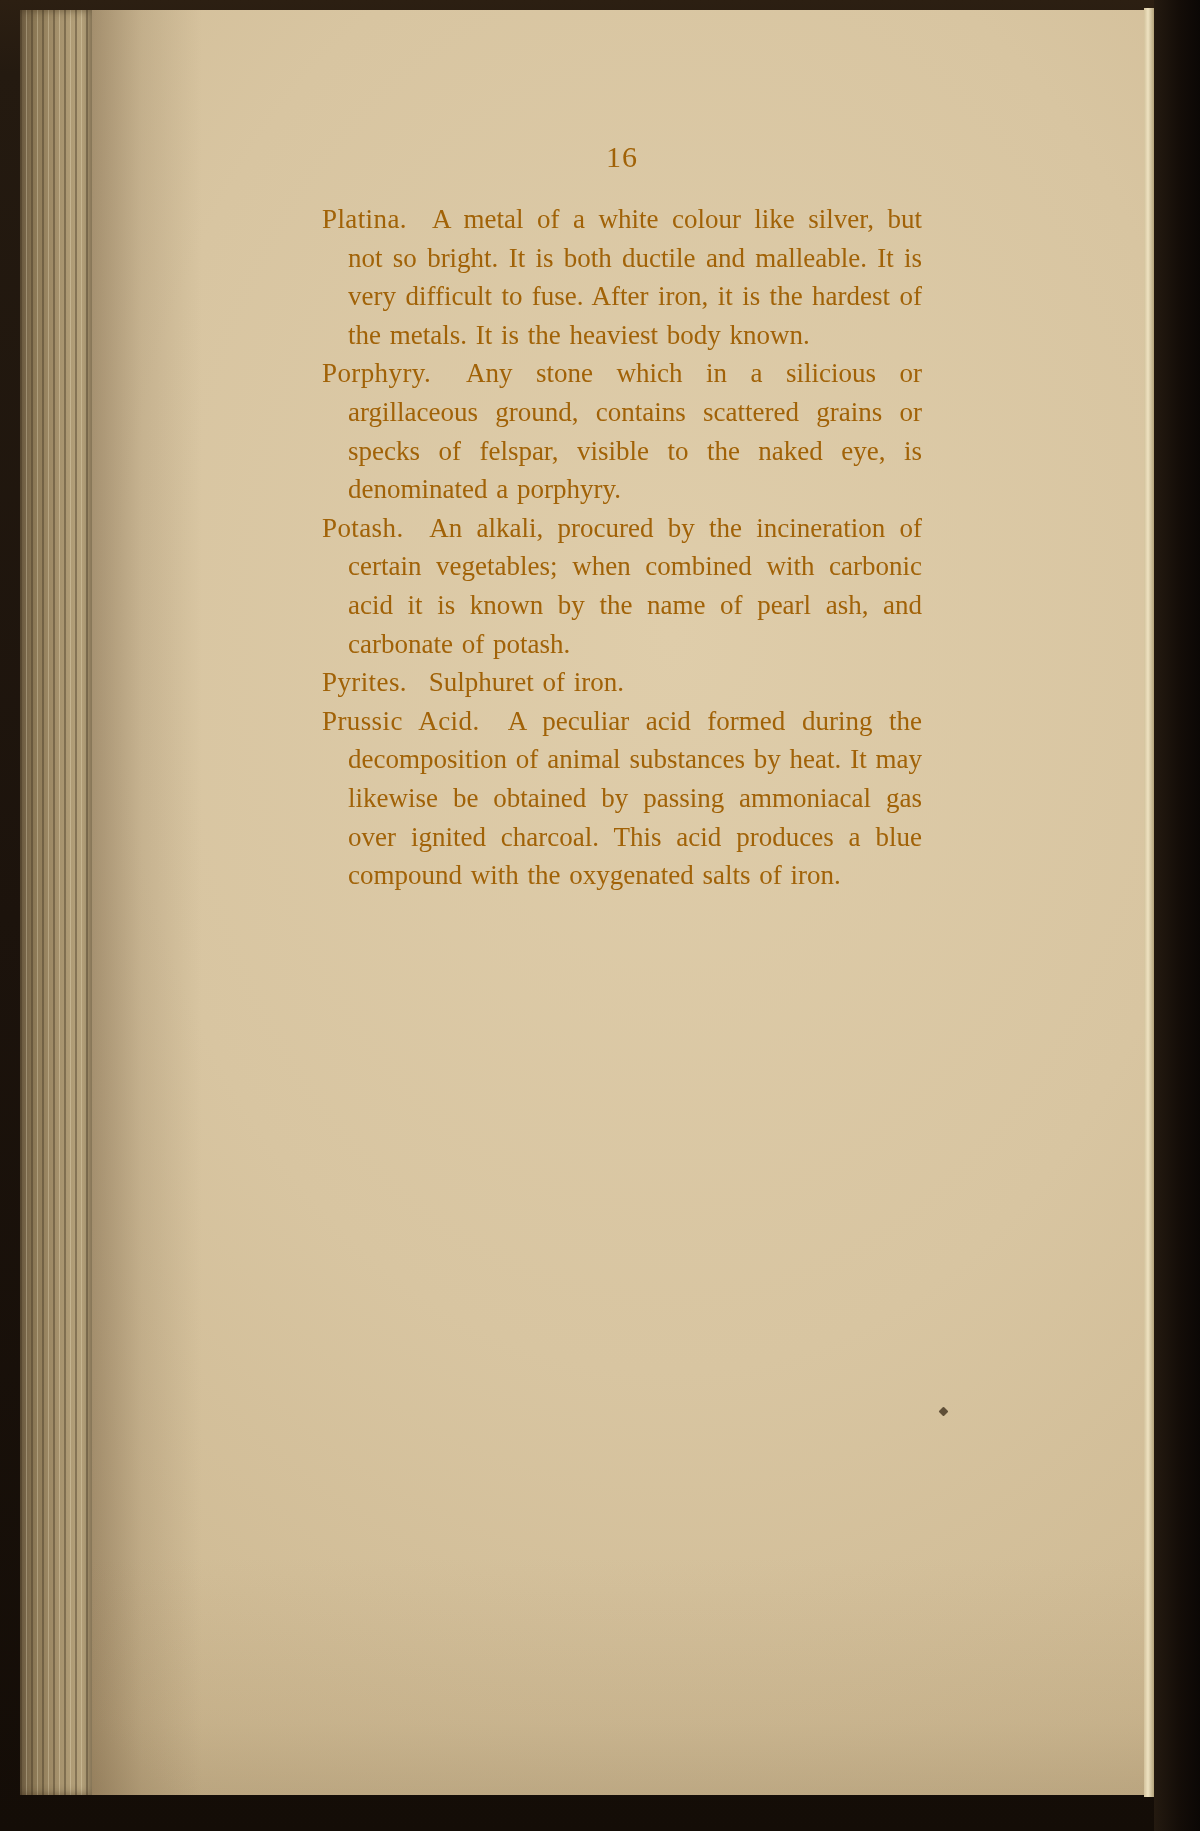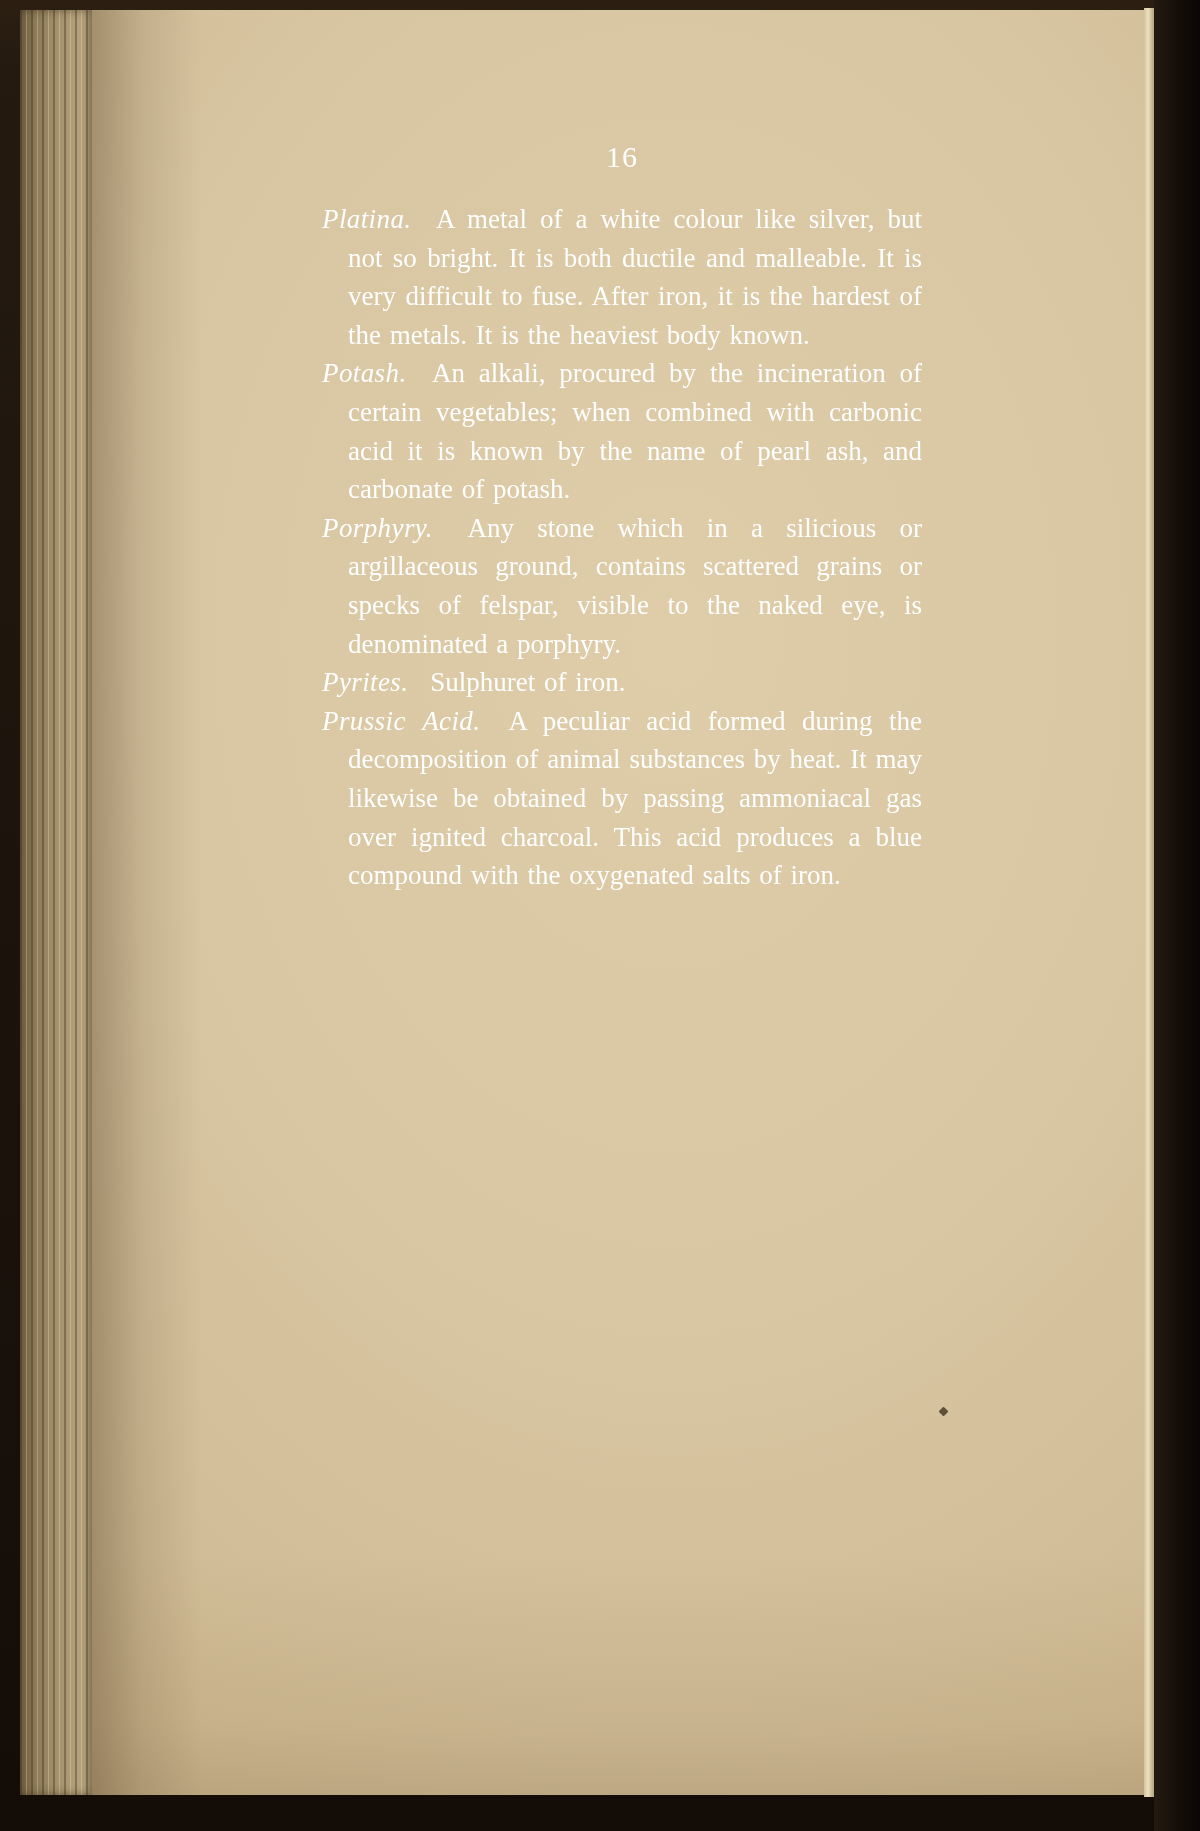--- a/index.html
+++ b/index.html
@@ -79,42 +79,41 @@
     width: 10px;
     background: linear-gradient(90deg, #d3c29c 0%, #eee2c1 40%, #b4a37b 100%);
   }
 
   
   .content {
     position: absolute;
     left: 322px;
     top: 140px;
     width: 600px;
-    color: #ffffff;
+    color: #a16207;
     z-index: 5;
   }
   .page-number {
     text-align: center;
     font-size: 30px;
     letter-spacing: 1px;
     margin: 0 0 26px 0;
   }
   .entries {
     font-size: 27px;
     line-height: 38.6px;
     text-align: justify;
     word-spacing: 2px;
   }
   .entry {
     margin: 0;
     padding-left: 26px;
     text-indent: -26px;
   }
   .term {
-    font-style: italic;
     letter-spacing: 0.4px;
     margin-right: 13px;
   }
 
   
   .ink-speck {
     position: absolute;
     left: 940px;
     top: 1408px;
     width: 7px;
@@ -143,26 +142,26 @@
 
 <div class="content">
   <div class="page-number">16</div>
 
   <div class="entries">
     <p class="entry">
       <span class="term">Platina.</span>
       <span class="definition">A metal of a white colour like silver, but not so bright. It is both ductile and malleable. It is very difficult to fuse. After iron, it is the hardest of the metals. It is the heaviest body known.</span>
     </p>
     <p class="entry">
+      <span class="term">Porphyry.</span>
+      <span class="definition">Any stone which in a silicious or argillaceous ground, contains scattered grains or specks of felspar, visible to the naked eye, is denominated a porphyry.</span>
+    </p>
+    <p class="entry">
       <span class="term">Potash.</span>
       <span class="definition">An alkali, procured by the incineration of certain vegetables; when combined with carbonic acid it is known by the name of pearl ash, and carbonate of potash.</span>
-    </p>
-    <p class="entry">
-      <span class="term">Porphyry.</span>
-      <span class="definition">Any stone which in a silicious or argillaceous ground, contains scattered grains or specks of felspar, visible to the naked eye, is denominated a porphyry.</span>
     </p>
     <p class="entry">
       <span class="term">Pyrites.</span>
       <span class="definition">Sulphuret of iron.</span>
     </p>
     <p class="entry">
       <span class="term">Prussic Acid.</span>
       <span class="definition">A peculiar acid formed during the decomposition of animal substances by heat. It may likewise be obtained by passing ammoniacal gas over ignited charcoal. This acid produces a blue compound with the oxygenated salts of iron.</span>
     </p>
   </div>

